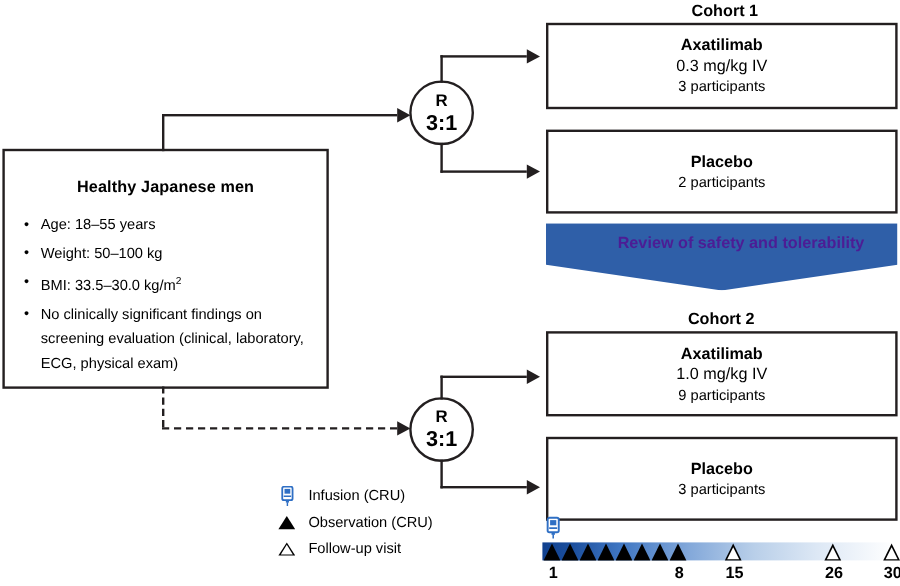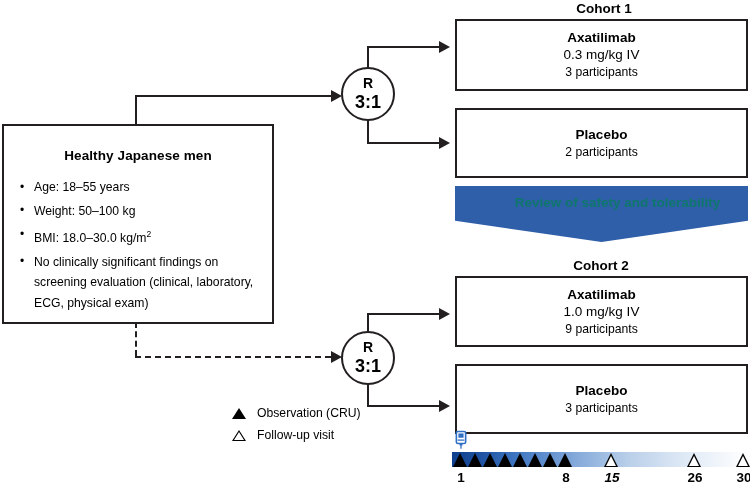--- a/index.html
+++ b/index.html
@@ -118,21 +118,21 @@
   #review-banner .banner-shape {
     position: absolute;
     inset: 0;
     background: #2f5fa8;
     clip-path: polygon(0 0, 100% 0, 100% 62%, 50% 100%, 0 62%);
   }
   #review-banner .banner-label {
     position: absolute;
     left: 0; right: 0; top: 9px;
     text-align: center;
-    color: #0f766e;
+    color: #4c1d95;
     font-weight: bold;
     font-size: 13.5px;
     padding-left: 32px;
   }
 
   
   .arrowhead-right {
     width: 0; height: 0;
     border-top: 6px solid transparent;
     border-bottom: 6px solid transparent;
@@ -226,21 +226,21 @@
 </head>
 <body>
 
 <div id="canvas">
 
   <div class="abs" id="eligibility-box">
     <div id="eligibility-title">Healthy Japanese men</div>
     <ul class="crit-list">
       <li><span>Age: 18–55 years</span></li>
       <li><span>Weight: 50–100 kg</span></li>
-      <li><span>BMI: 18.0–30.0 kg/m</span><sup>2</sup></li>
+      <li><span>BMI: 33.5–30.0 kg/m</span><sup>2</sup></li>
       <li><span>No clinically significant findings on screening evaluation (clinical, laboratory, ECG, physical exam)</span></li>
     </ul>
   </div>
 
   <div class="abs line-solid" style="left:135px; top:95px; width:2px; height:31px;"></div>
 
   <div class="abs line-solid" style="left:135px; top:95px; width:196px; height:2px;"></div>
   <div class="abs arrowhead-right" style="left:331px; top:90px;"></div>
 
   <div class="abs line-dashed-v" style="left:135px; top:322px; height:34px;"></div>
@@ -299,20 +299,32 @@
     <div class="arm-n">9 participants</div>
   </div>
 
   <div class="abs arm-box" style="left:455px; top:364px; width:293px; height:70px;">
     <div class="arm-drug">Placebo</div>
     <div class="arm-n">3 participants</div>
   </div>
 
   <div class="abs" id="legend">
 
+    <div class="legend-row">
+      <span class="legend-icon">
+        <svg width="13" height="17" viewBox="0 0 13 17" aria-hidden="true">
+          <rect x="2.2" y="0.6" width="8.6" height="11.2" rx="1.4" fill="#ffffff" stroke="#2f6fc4" stroke-width="1.5"></rect>
+          <rect x="4.1" y="2.4" width="4.8" height="4.0" fill="#2f6fc4"></rect>
+          <line x1="3.4" y1="8.6" x2="9.6" y2="8.6" stroke="#2f6fc4" stroke-width="1.2"></line>
+          <rect x="5.2" y="11.6" width="2.6" height="2.2" fill="#2f6fc4"></rect>
+          <line x1="6.5" y1="13.6" x2="6.5" y2="16.6" stroke="#2f6fc4" stroke-width="1.2"></line>
+        </svg>
+      </span>
+      <span class="legend-text">Infusion (CRU)</span>
+    </div>
 
     <div class="legend-row">
       <span class="legend-icon">
         <span class="tri-filled"></span>
       </span>
       <span class="legend-text">Observation (CRU)</span>
     </div>
 
     <div class="legend-row">
       <span class="legend-icon">
@@ -344,18 +356,18 @@
     <span class="tl-tri-filled" style="left:76px;"></span>
     <span class="tl-tri-filled" style="left:91px;"></span>
     <span class="tl-tri-filled" style="left:106px;"></span>
 
     <span class="tl-tri-open" style="left:152px;"></span>
     <span class="tl-tri-open" style="left:235px;"></span>
     <span class="tl-tri-open" style="left:284px;"></span>
 
     <span class="tl-label" style="left:-4px;">1</span>
     <span class="tl-label" style="left:101px;">8</span>
-    <span class="tl-label" style="left:147px;font-style:italic;">15</span>
+    <span class="tl-label" style="left:147px;">15</span>
     <span class="tl-label" style="left:230px;">26</span>
     <span class="tl-label" style="left:279px;">30</span>
   </div>
 
 </div>
 
 </body></html>

